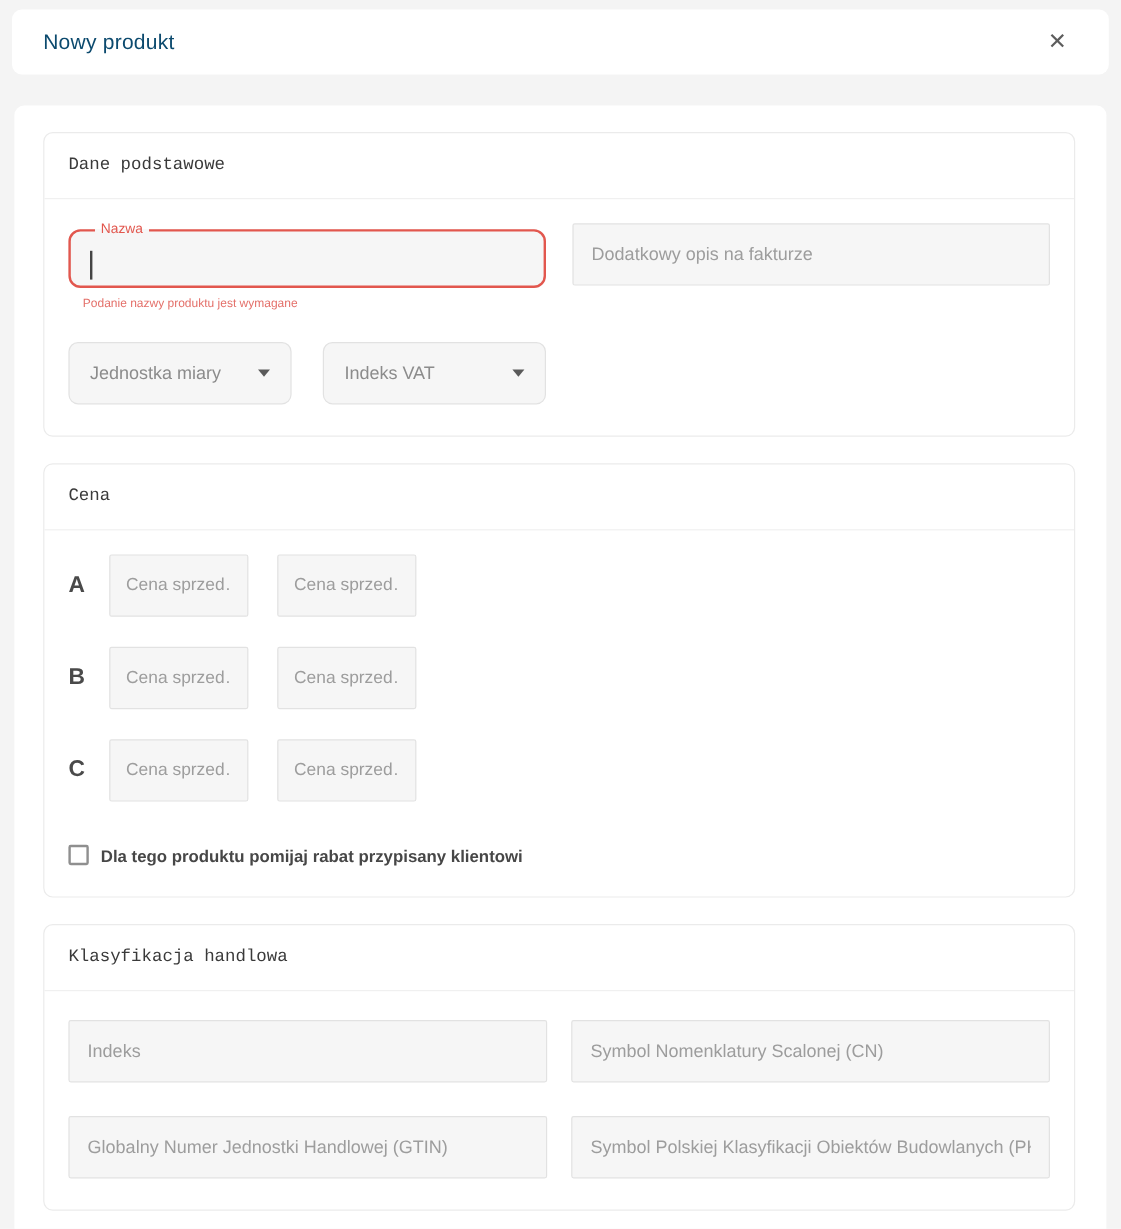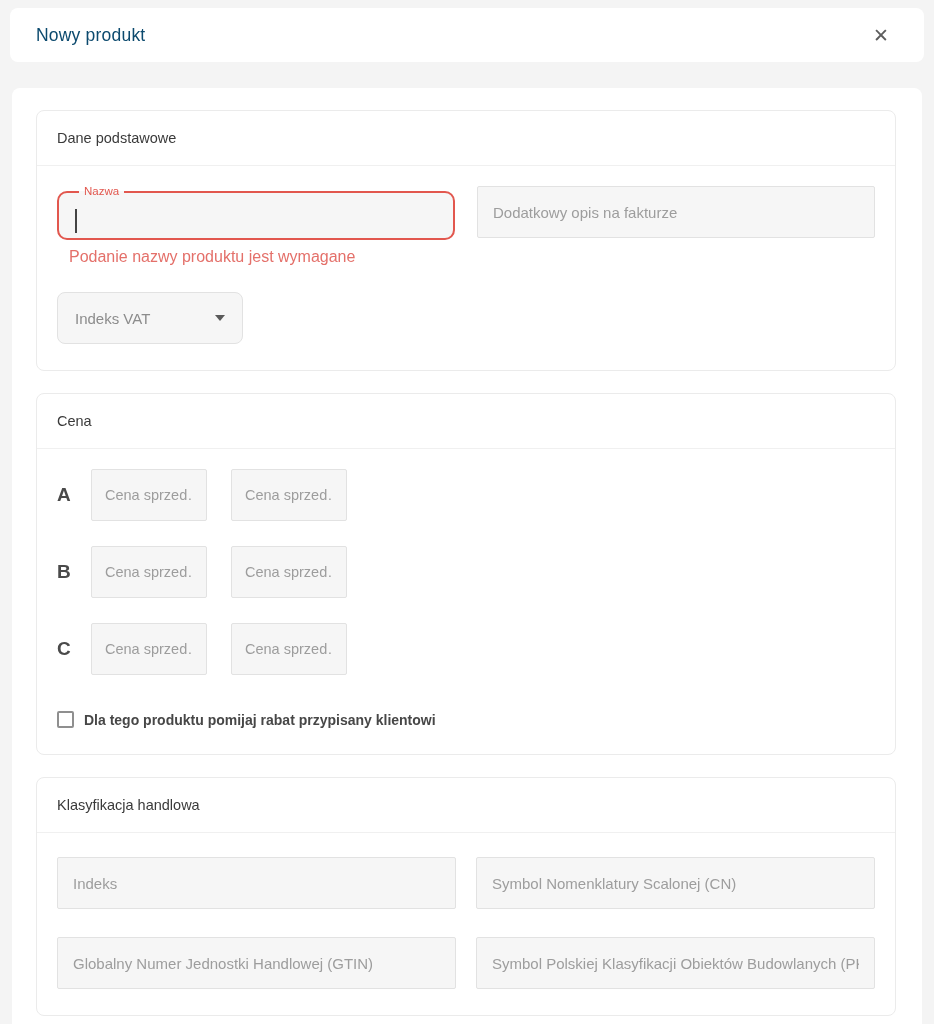--- a/index.html
+++ b/index.html
@@ -40,21 +40,21 @@
   }
 
   
   .card{
     border:1px solid var(--border-light);
     border-radius:8px;
     background:#fff;
     margin-bottom:22px;
   }
   .card-header{border-bottom:1px solid #f0f0f0;padding:19px 20px;}
-  .card-title{font-size:14.5px;font-weight:400;color:#3a3a3a;}
+  .card-title{font-size:14.5px;font-weight:400;color:#3a3a3a;font-family:Liberation Mono, monospace;}
   .card-body{padding:20px 20px 26px;}
 
   
   .input{
     background:var(--field-bg);
     border:1px solid var(--field-border);
     border-radius:2px;
     height:52px;
     padding:0 15px;
     font-size:15px;color:var(--text-dark);
@@ -78,21 +78,21 @@
   fieldset.outlined legend{
     font-size:11.5px;color:var(--error);
     padding:0 5px;margin-left:6px;line-height:1;
   }
   .caret{
     position:absolute;left:16px;top:11px;
     width:1.5px;height:24px;background:#444;
     animation:blink 1.1s steps(1,end) infinite;
   }
   @keyframes blink{0%,60%{opacity:1}61%,100%{opacity:0}}
-  .error-text{font-size:16px;color:var(--error-soft);margin:8px 0 0 12px;}
+  .error-text{font-size:10px;color:var(--error-soft);margin:8px 0 0 12px;}
 
   .selects-row{display:flex;gap:26px;margin-top:26px;}
   .select{
     background:var(--field-bg);
     border:1px solid var(--field-border);
     border-radius:8px;
     height:52px;width:186px;
     display:flex;align-items:center;justify-content:space-between;
     padding:0 17px;cursor:pointer;
   }
@@ -139,20 +139,24 @@
           <fieldset class="outlined">
             <legend>Nazwa</legend>
             <span class="caret"></span>
           </fieldset>
           <div class="error-text">Podanie nazwy produktu jest wymagane</div>
         </div>
         <input type="text" class="input" placeholder="Dodatkowy opis na fakturze" style="">
       </div>
       <div class="selects-row">
         <div class="select">
+          <span class="select-label">Jednostka miary</span>
+          <span class="arrow-down"></span>
+        </div>
+        <div class="select">
           <span class="select-label">Indeks VAT</span>
           <span class="arrow-down"></span>
         </div>
       </div>
     </div>
   </section>
 
   <section class="card">
     <div class="card-header">
       <h2 class="card-title">Cena</h2>

